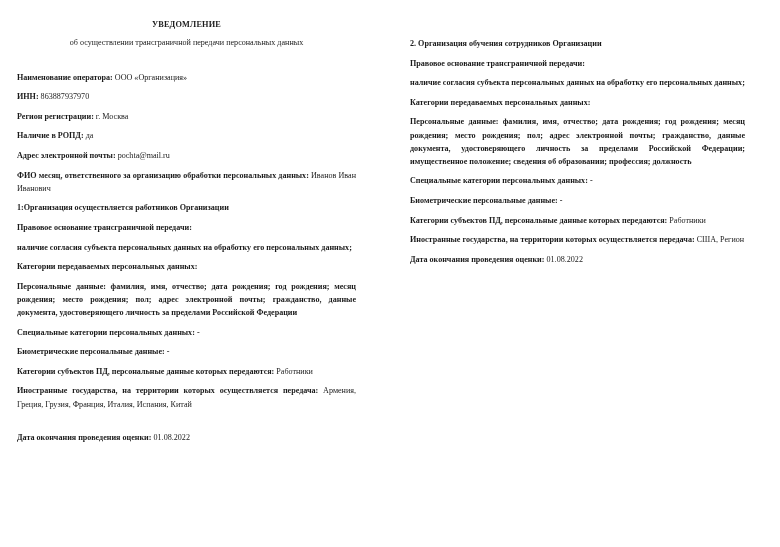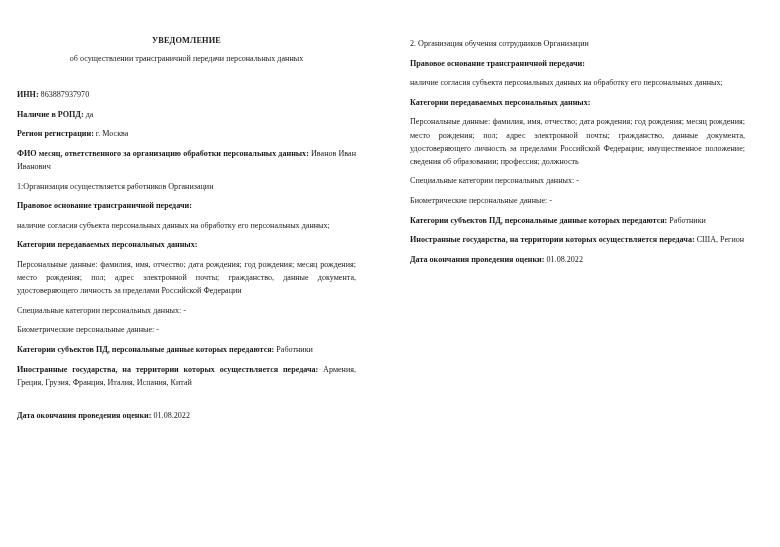--- a/index.html
+++ b/index.html
@@ -48,26 +48,26 @@
   }
   .page-body {
     font-size: 8.1px;
     line-height: 1.62;
   }
   .doc-title {
     text-align: center;
     font-weight: bold;
     font-size: 8.3px;
     letter-spacing: 0.15px;
-    margin: 21px 0 0 0;
+    margin: 5px 0 0 0;
   }
   .doc-subtitle {
     text-align: center;
     font-size: 8.1px;
-    margin: 5px 0 16px 0;
+    margin: 5px 0 8px 0;
   }
   p.block {
     margin: 0 0 0 0;
     padding: 6.5px 0 0 0;
     text-align: justify;
     text-justify: inter-word;
     hyphens: none;
   }
   p.block.first {
     padding-top: 13px;
@@ -75,51 +75,57 @@
   p.spacer-before {
     padding-top: 20px;
   }
   .lbl {
     font-weight: bold;
   }
   .val {
     font-weight: normal;
   }
   .plain {
-    font-weight: normal;
+    font-weight: bold;
   }
   
   .page-right .page-body > p.block.first {
     padding-top: 24px;
   }
 </style>
 </head>
 <body>
 
 <div class="doc-viewer">
 
   <div class="page page-left">
     <div class="page-body">
 
       <div class="doc-title">УВЕДОМЛЕНИЕ</div>
       <div class="doc-subtitle">об осуществлении трансграничной передачи персональных данных</div>
 
+      <p class="block first">
+        <span class="lbl">Наименование оператора:</span><span class="val"> ООО «Организация»</span>
+      </p>
 
       <p class="block">
         <span class="lbl">ИНН:</span><span class="val"> 863887937970</span>
       </p>
 
       <p class="block">
+        <span class="lbl">Регион регистрации:</span><span class="val"> г. Москва</span>
+      </p>
+
+      <p class="block">
         <span class="lbl">Наличие в РОПД:</span><span class="val"> да</span>
       </p>
 
       <p class="block">
-        <span class="lbl">Регион регистрации:</span><span class="val"> г. Москва</span>
-      </p>
-
+        <span class="lbl">Адрес электронной почты:</span><span class="val"> pochta@mail.ru</span>
+      </p>
 
       <p class="block">
         <span class="lbl">ФИО месяц, ответственного за организацию обработки персональных данных:</span><span class="val"> Иванов Иван Иванович</span>
       </p>
 
 
 
       <p class="block plain">1:Организация осуществляется работников Организации</p>
 
       <p class="block">

